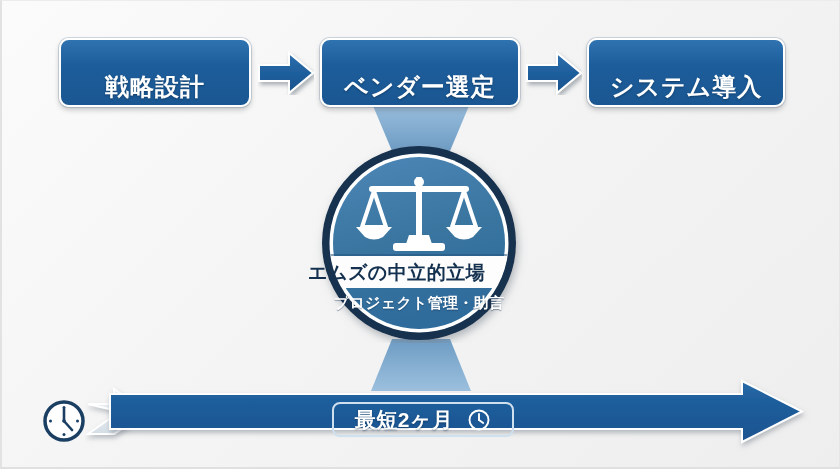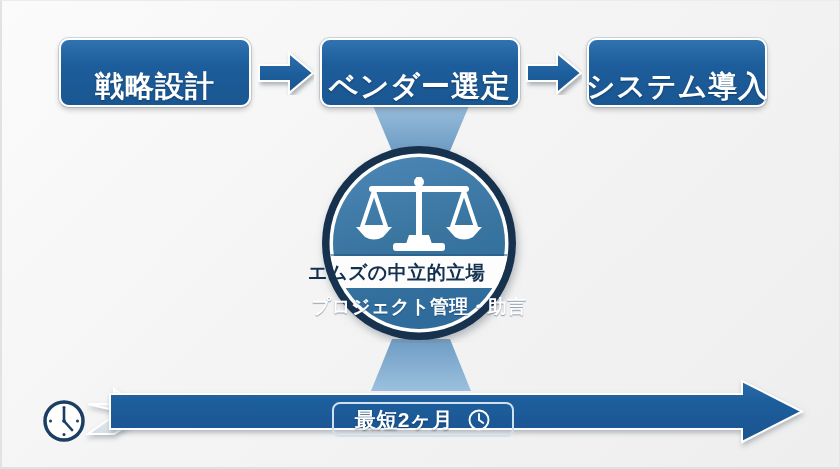--- a/index.html
+++ b/index.html
@@ -30,30 +30,30 @@
     background: linear-gradient(180deg, #2f73b0 0%, #1d5d9b 38%, #1a5792 100%);
     border: 2px solid #ffffff;
     box-shadow: 0 3px 5px rgba(80,80,90,0.30), 0 0 0 1px rgba(30,70,115,0.18);
     display: flex;
     align-items: center;
     justify-content: center;
     box-sizing: border-box;
   }
   .pbox span {
     color: #ffffff;
-    font-size: 29px;
+    font-size: 24px;
     font-weight: bold;
     letter-spacing: 1px;
     text-shadow: 0 1px 2px rgba(10,40,70,0.55);
     white-space: nowrap;
     margin-top: 29px;
   }
   #box1 { left: 57px;  width: 192px; }
   #box2 { left: 318px; width: 200px; text-align: right; }
-  #box3 { left: 585px; width: 180px; }
+  #box3 { left: 585px; width: 198px; }
 
   
   .barrow {
     position: absolute;
     top: 50px;
     width: 56px;
     height: 44px;
   }
   #arrow1 { left: 256px; }
   #arrow2 { left: 524px; }
@@ -89,21 +89,21 @@
     letter-spacing: 0.5px;
     white-space: nowrap;
   }
   #badge-label-sub {
     position: absolute;
     left: 0;
     top: 151px;
     width: 222px;
     text-align: center;
     color: #ffffff;
-    font-size: 19px;
+    font-size: 15px;
     font-weight: bold;
     letter-spacing: 0.3px;
     white-space: nowrap;
     text-shadow: 0 1px 1px rgba(10,40,70,0.45);
   }
 
   
   #timeline {
     position: absolute;
     left: 0;

